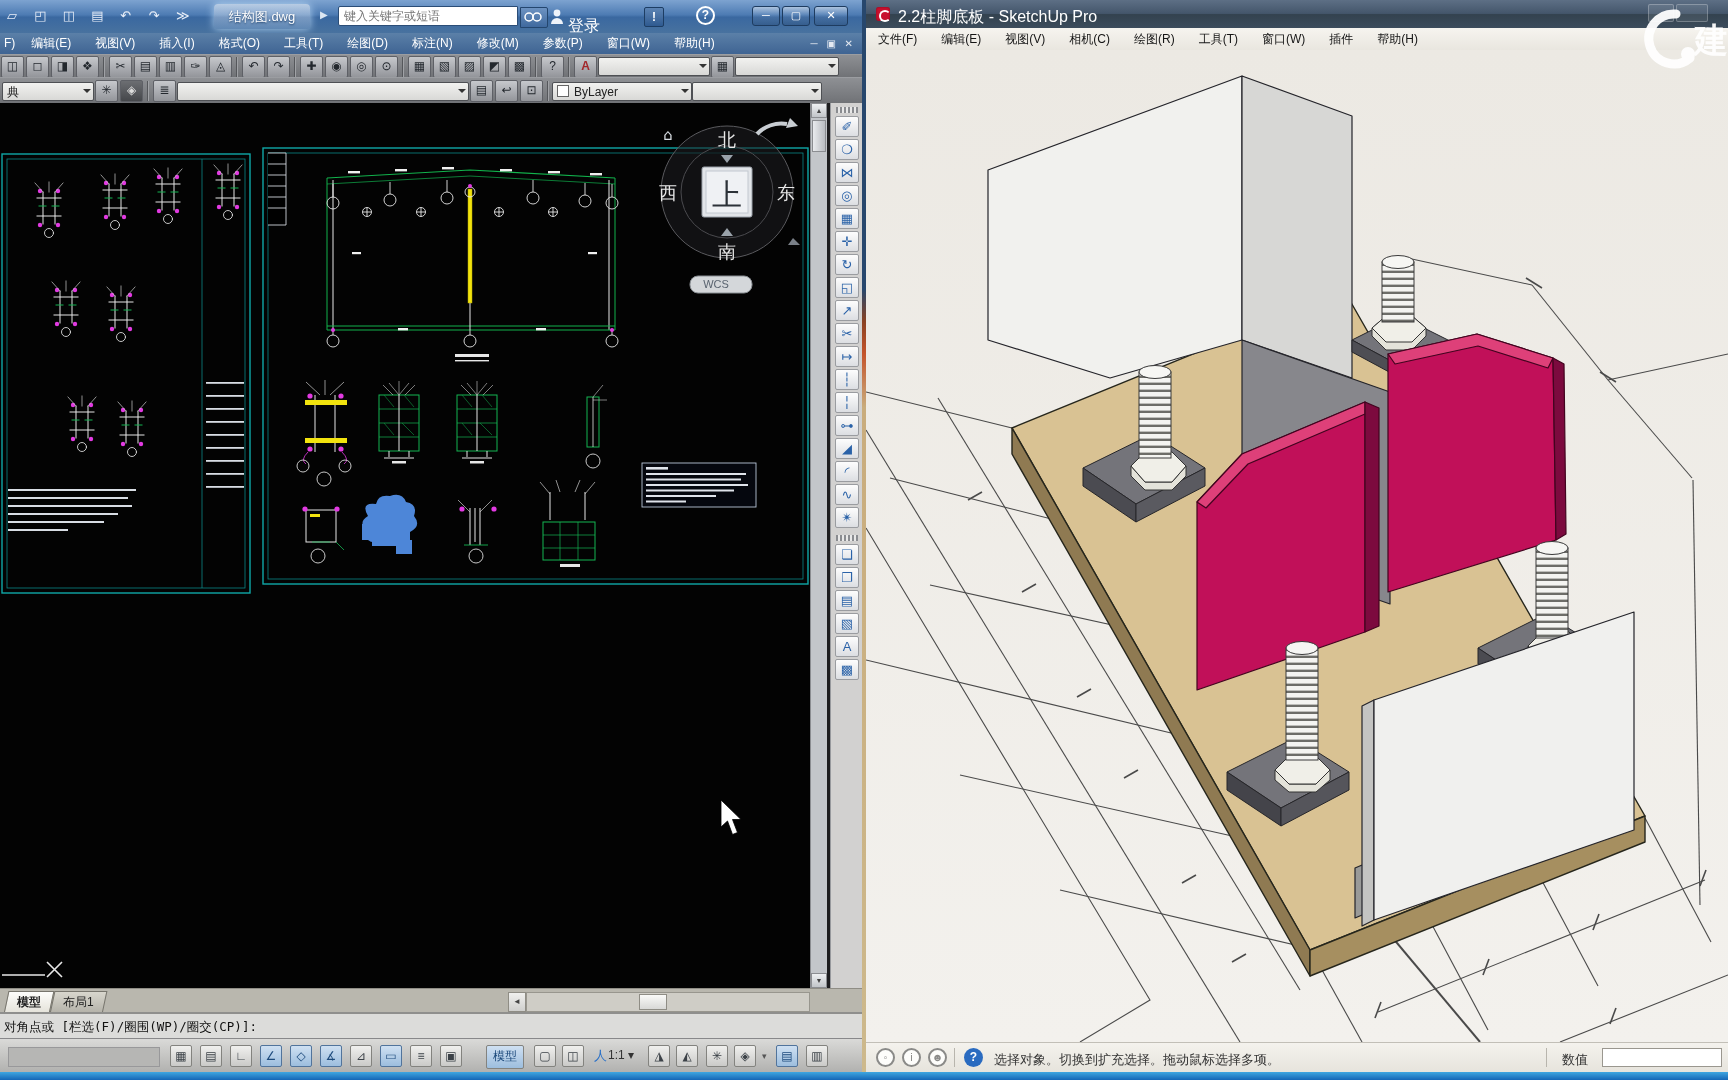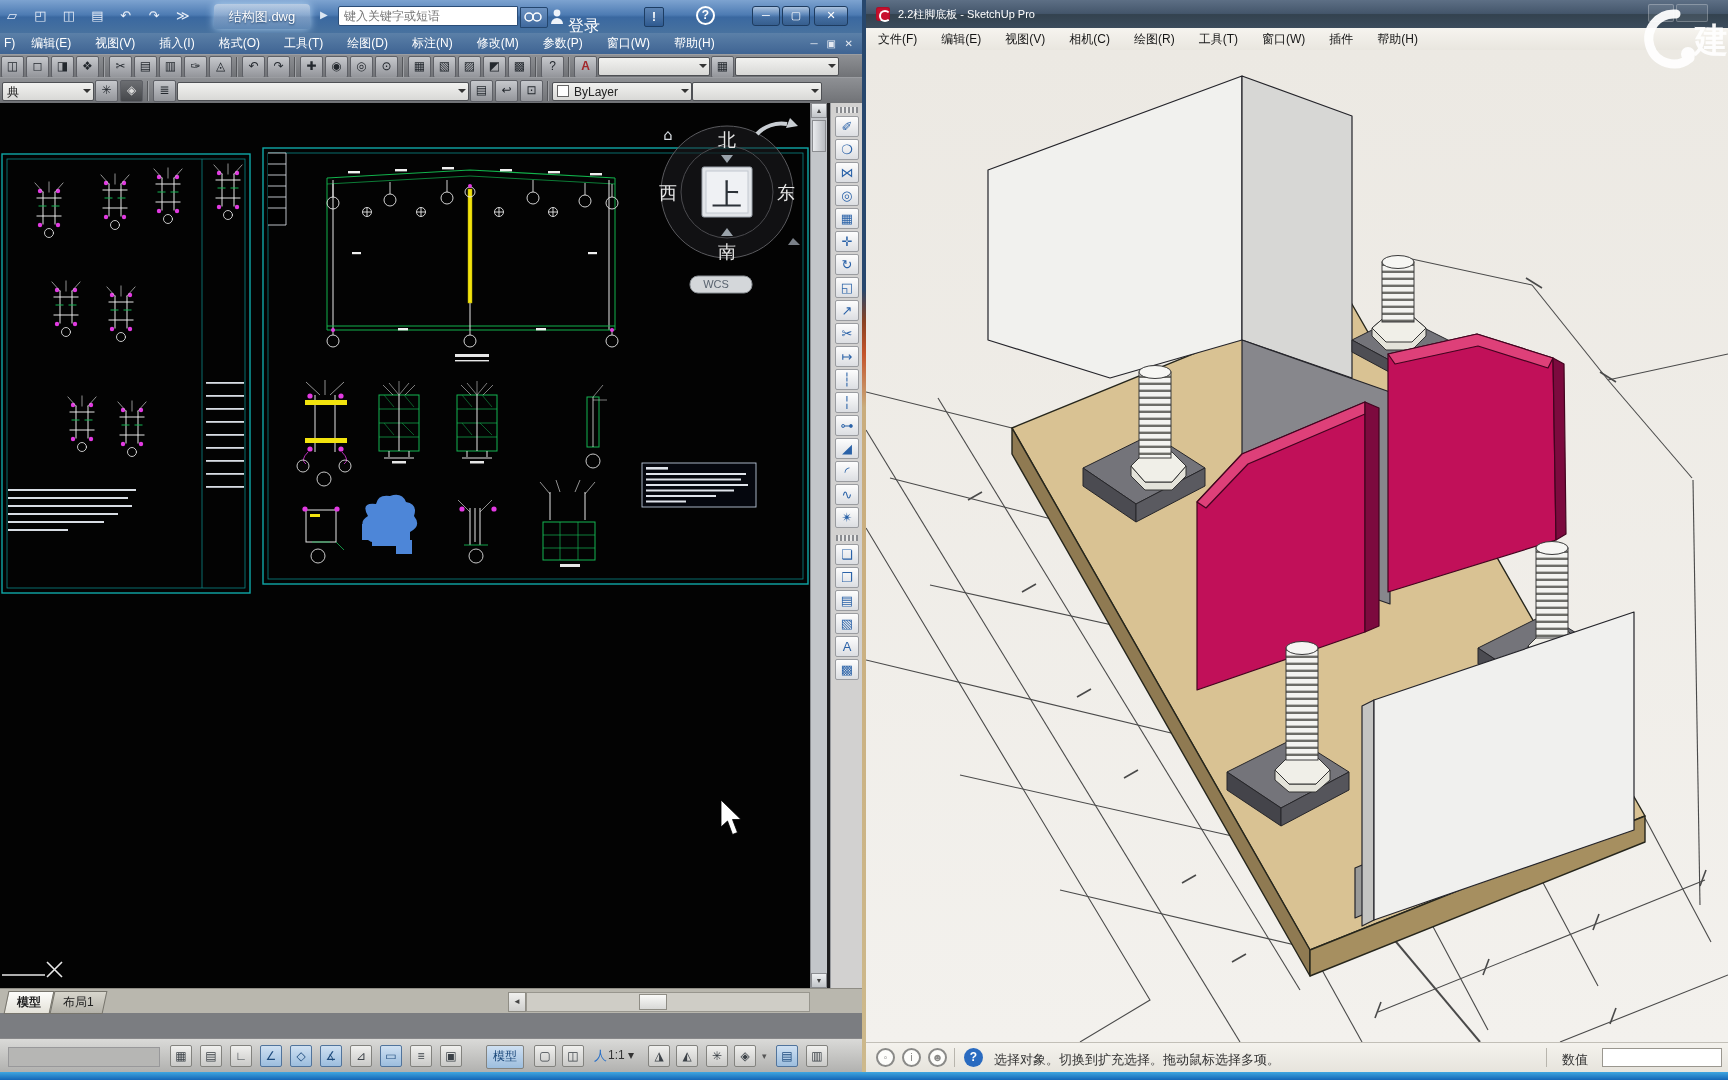--- a/index.html
+++ b/index.html
@@ -56,21 +56,21 @@
     background:linear-gradient(#dadad8,#b0b0ae);border-top:1px solid #88888a;font-size:12px}
   .tg{position:absolute;top:6px;width:22px;height:22px;border:1px solid #83837f;border-radius:2px;
     background:linear-gradient(#f0f0ee,#cacac8);color:#3c4248;text-align:center;line-height:21px;font-size:12px;box-sizing:border-box}
   .tg.on{background:linear-gradient(#cfe0f2,#9dbede);border-color:#51749c;color:#1d4a7c}
   
   #sliver{position:absolute;left:862px;top:0;width:4px;height:1072px;
     background:linear-gradient(#27476d 0%,#27476d 27%,#8a4222 30%,#c4542b 33%,#c9ac7c 38%,#cdb98c 100%)}
   
   #su{position:absolute;left:866px;top:0;width:862px;height:1072px;background:#EDEAE4;border-left:1px solid #1f3document c54}
   .su-title{position:absolute;left:0;top:0;width:862px;height:28px;
-    background:linear-gradient(#5d6f85 0%,#44566b 48%,#33424f 52%,#3c4c5c 100%);color:#fff;font-size:11px}
+    background:linear-gradient(#5d6f85 0%,#44566b 48%,#33424f 52%,#3c4c5c 100%);color:#fff;font-size:16px}
   .su-logo{position:absolute;left:10px;top:7px;width:14px;height:14px;border-radius:3px;background:#c8102e;
     box-shadow:inset 0 0 2px #7d0a1d}
   .su-logo:before{content:"";position:absolute;left:3px;top:3px;width:8px;height:8px;border:2px solid #fff;
     border-right-color:transparent;border-radius:50%}
   .su-menu{position:absolute;left:0;top:28px;width:862px;height:22px;background:linear-gradient(#f6f4ef,#e9e6df);
     border-bottom:1px solid #b3b0a8;display:flex;align-items:center;font-size:12px;color:#151515}
   .su-canvas{position:absolute;left:0;top:50px;width:862px;height:992px;overflow:hidden;
     background:linear-gradient(#ECE9E3,#F3F1ED)}
   .su-status{position:absolute;left:0;top:1042px;width:862px;height:30px;background:linear-gradient(#f4f2ed,#e6e3dc);
     border-top:1px solid #c2bfb7;font-size:13px;color:#333}
@@ -442,20 +442,21 @@
 
   <div class="ac-tabs">
     <div class="tab active" style="left:6px"><span>模型</span></div>
     <div class="tab" style="left:52px"><span>布局1</span></div>
     <div class="abs" style="left:508px;top:3px;width:16px;height:18px;background:linear-gradient(#f0f0ee,#cfcfcd);border:1px solid #8f8d85;font-size:8px;text-align:center;line-height:17px;color:#444">◄</div>
     <div class="abs" style="left:526px;top:3px;width:282px;height:18px;background:#cfcdc6;border:1px solid #98968e">
       <div class="abs" style="left:112px;top:1px;width:26px;height:14px;background:linear-gradient(#fafaf8,#d8d8d6);border:1px solid #8f8d85"></div>
     </div>
   </div>
 
+  <div class="ac-cmd"><span>对角点或 [栏选(F)/圈围(WP)/圈交(CP)]:</span></div>
 
   <div class="ac-status">
     <div class="abs" style="left:8px;top:8px;width:150px;height:18px;background:#b6b6b4;border:1px solid #98989a"></div>
     <div class="tg" style="left:170px"><span>▦</span></div>
     <div class="tg" style="left:200px"><span>▤</span></div>
     <div class="tg" style="left:230px"><span>∟</span></div>
     <div class="tg on" style="left:260px"><span>∠</span></div>
     <div class="tg on" style="left:290px"><span>◇</span></div>
     <div class="tg on" style="left:320px"><span>∡</span></div>
     <div class="tg" style="left:350px"><span>⊿</span></div>

